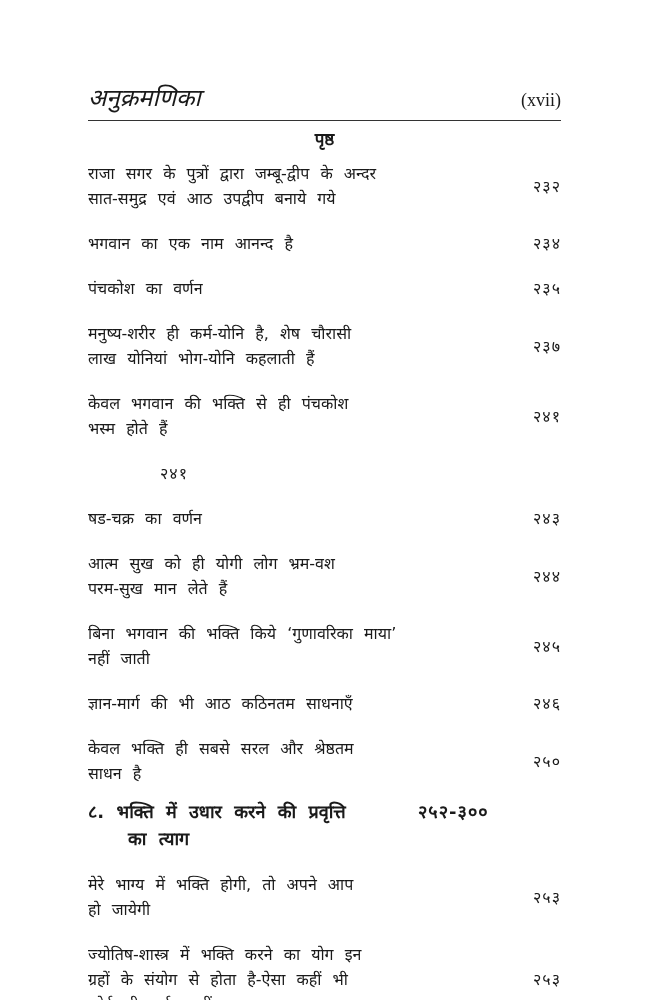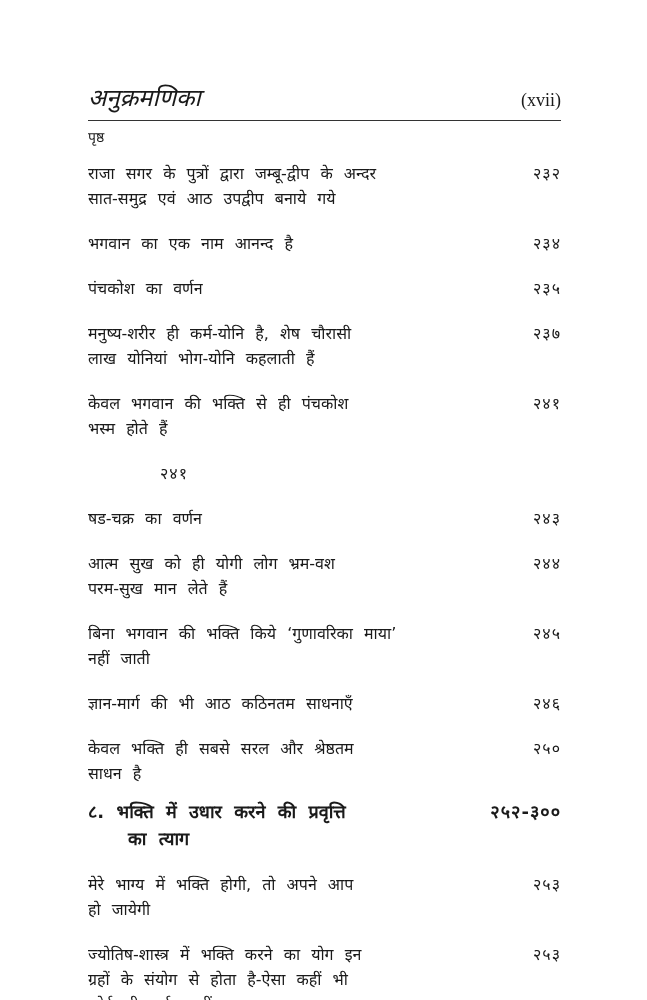--- a/index.html
+++ b/index.html
@@ -3,27 +3,27 @@
   <meta charset="utf-8">
   <style>
     html, body { margin: 0; padding: 0; background: #ffffff; }
     body { width: 647px; height: 1000px; position: relative; overflow: hidden;
            font-family: "DejaVu Sans", "Liberation Sans", sans-serif; color: #1a1a1a; }
     .page { position: absolute; left: 88px; top: 80px; width: 473px; }
     .running-head { display: flex; justify-content: space-between; align-items: baseline; height: 36px; }
     .running-title { font-family: "DejaVu Serif", "Liberation Serif", serif; font-style: italic; font-size: 24px; }
     .folio { font-family: "Liberation Serif", "DejaVu Serif", serif; font-size: 18px; text-align: center; }
     .rule { border-top: 1.2px solid #333; margin-top: 4px; }
-    .col-head { text-align: left; font-weight: normal; font-size: 14px; margin-top: 6px; height: 30px; }
+    .col-head { text-align: center; font-weight: bold; font-size: 17px; margin-top: 6px; height: 30px; }
     .entries { margin-top: 4px; }
-    .entry { display: flex; justify-content: space-between; font-size: 16px; line-height: 25px; }
+    .entry { display: flex; justify-content: space-between; font-size: 16px; line-height: 25px; align-items: center; }
     .entry .title { width: 360px; word-spacing: 6px; }
     .entry .pg { text-align: right; width: 100px; letter-spacing: 1px; }
     .entry.gap { margin-top: 20px; }
-    .chapter { display: flex; justify-content: space-between; font-weight: bold; font-size: 18px; line-height: 27px; margin-top: 12px; }
+    .chapter { display: flex; justify-content: flex-start; font-weight: bold; font-size: 18px; line-height: 27px; margin-top: 12px; }
     .chapter .title { width: 330px; word-spacing: 6px; }
     .chapter .title .cont { display: block; padding-left: 40px; }
     .chapter .pg { letter-spacing: 1px; }
   </style>
 </head>
 <body>
 
 <div class="page">
   <div class="running-head">
     <span class="running-title">अनुक्रमणिका</span>

